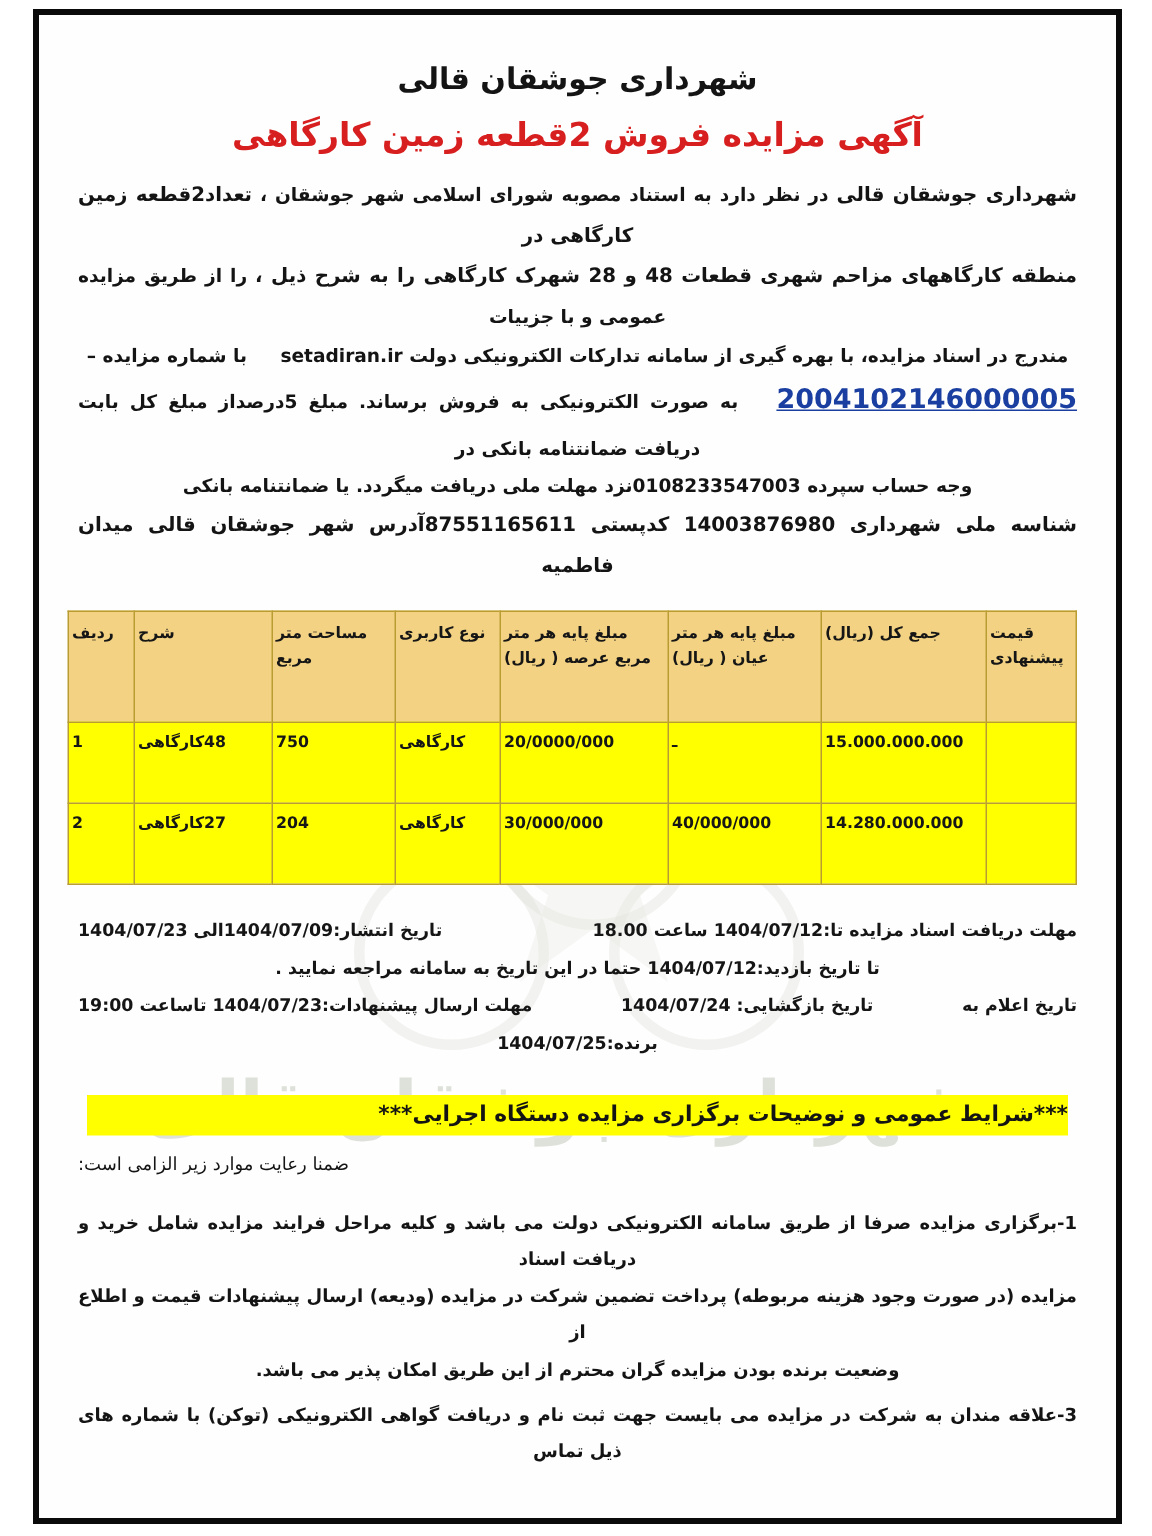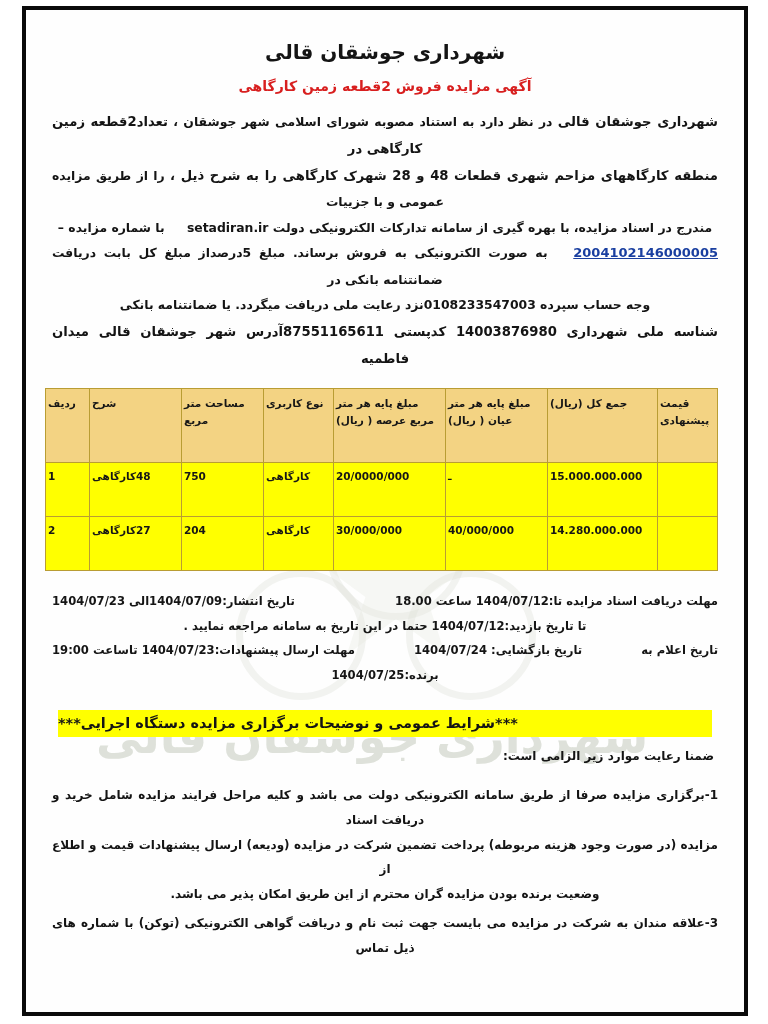--- a/index.html
+++ b/index.html
@@ -68,42 +68,42 @@
   .org-title {
     text-align: center;
     font-size: 20px;
     font-weight: bold;
     color: #141414;
     margin-top: 16px;
     letter-spacing: 0.2px;
   }
   .ad-title {
     text-align: center;
-    font-size: 14px;
+    font-size: 22px;
     font-weight: bold;
     color: #d81f1f;
     margin-top: 14px;
   }
 
   
   .intro {
     margin-top: 14px;
     font-size: 12.4px;
     line-height: 2.05;
     color: #141414;
     text-align: justify;
     text-align-last: center;
     font-weight: 600;
   }
   .intro .b { font-weight: bold; font-size: 13.2px; }
   .intro .num-blue {
     color: #1a3fa0;
     font-weight: bold;
     text-decoration: underline;
-    font-size: 13px;
+    font-size: 18px;
   }
   .intro .ltr { direction: ltr; unicode-bidi: embed; display: inline-block; margin-left: 18px; }
 
   
   table.bid-table {
     width: 672px;
     margin: 16px auto 0 auto;
     border-collapse: collapse;
     table-layout: fixed;
   }
@@ -154,32 +154,32 @@
   }
   .dates .row span { white-space: nowrap; }
   .dates .line-c { text-align: center; }
   .dates .line-r { text-align: right; }
 
   
   .banner {
     margin: 22px auto 0 auto;
     width: 654px;
     background: #ffff00;
-    text-align: left;
+    text-align: right;
     font-size: 14.5px;
     font-weight: bold;
     color: #141414;
     padding: 5px 0 6px 0;
   }
 
   .sub-note {
     margin-top: 12px;
-    text-align: right;
+    text-align: left;
     font-size: 12px;
-    font-weight: bold;
+    font-weight: normal;
     color: #141414;
     padding-right: 4px;
   }
 
   
   .conditions {
     margin-top: 20px;
     font-size: 12px;
     line-height: 2.05;
     color: #141414;
@@ -214,21 +214,21 @@
         </div>
         <div>
           <span class="b">منطقه کارگاههای مزاحم شهری قطعات  48 و 28 شهرک کارگاهی را به شرح ذیل ،</span><span> را از طریق مزایده عمومی و با جزییات</span>
         </div>
         <div>
           <span>مندرج در اسناد مزایده، با بهره گیری از سامانه تدارکات الکترونیکی دولت </span><span class="ltr">setadiran.ir</span><span> با شماره مزایده –</span>
         </div>
         <div>
           <span class="num-blue ltr">2004102146000005</span><span> به صورت الکترونیکی به فروش برساند. مبلغ 5درصداز مبلغ کل بابت دریافت ضمانتنامه بانکی در</span>
         </div>
-        <div>وجه حساب سپرده 0108233547003نزد رعایت ملی  دریافت میگردد. یا ضمانتنامه بانکی</div>
+        <div>وجه حساب سپرده 0108233547003نزد مهلت ملی  دریافت میگردد. یا ضمانتنامه بانکی</div>
         <div class="b">شناسه ملی شهرداری 14003876980 کدپستی 87551165611آدرس شهر جوشقان قالی میدان فاطمیه</div>
       </div>
 
       <table class="bid-table">
         <thead>
           <tr>
             <th class="col-pishnah">قیمت پیشنهادی</th>
             <th class="col-jam">جمع کل (ریال)</th>
             <th class="col-ayan">مبلغ پایه هر متر عیان ( ریال)</th>
             <th class="col-arse">مبلغ پایه هر متر مربع عرصه ( ریال)</th>

